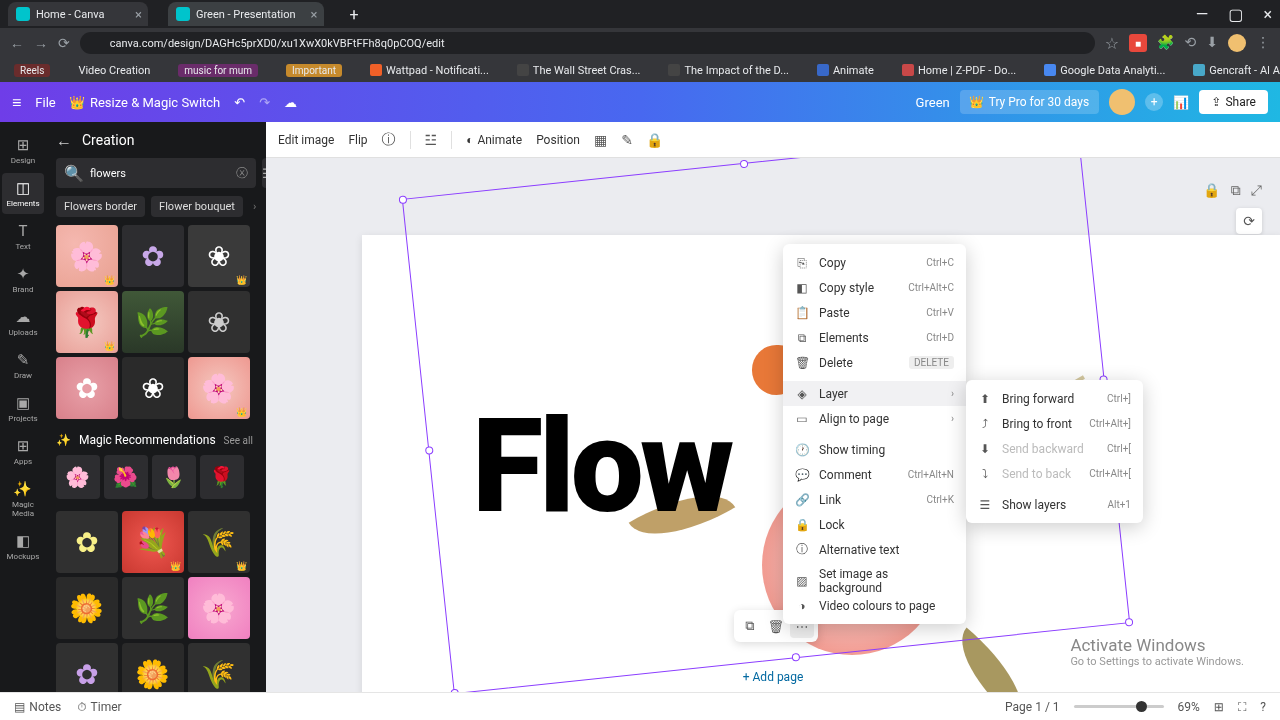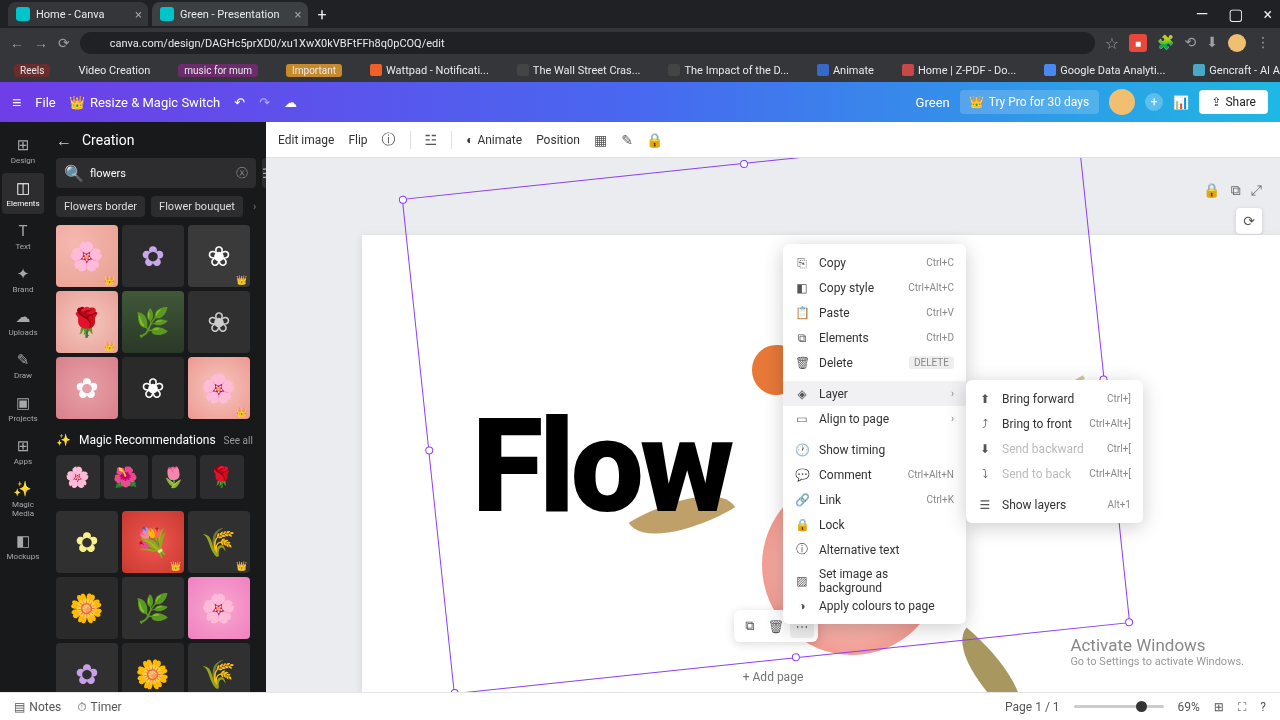--- a/index.html
+++ b/index.html
@@ -1,20 +1,20 @@
 <!DOCTYPE html>
 <html><head>
 <meta charset="utf-8">
 <style>
 * { margin: 0; padding: 0; box-sizing: border-box; font-family: -apple-system, BlinkMacSystemFont, "Segoe UI", Roboto, sans-serif; }
 body { width: 1280px; height: 720px; overflow: hidden; background: #202124; }
 
 
 .browser-tabs { height: 28px; background: #202124; display: flex; align-items: center; padding: 0 8px; }
-.browser-tab { height: 24px; background: #35363a; border-radius: 8px 8px 0 0; padding: 0 28px 0 8px; display: flex; align-items: center; gap: 6px; margin-right: 4px; position: relative; font-size: 11px; color: #e8eaed; min-width: 140px; }
+.browser-tab { height: 24px; background: #35363a; border-radius: 8px 8px 0 0; padding: 0 28px 0 8px; display: flex; align-items: center; gap: 6px; margin-right: 20px; position: relative; font-size: 11px; color: #e8eaed; min-width: 140px; }
 .browser-tab.active { background: #3c4043; }
 .tab-favicon { width: 14px; height: 14px; border-radius: 3px; display: inline-block; }
 .tab-close { position: absolute; right: 6px; color: #9aa0a6; font-size: 13px; }
 .new-tab { color: #e8eaed; font-size: 16px; margin-left: 6px; cursor: pointer; }
 .window-controls { margin-left: auto; display: flex; gap: 20px; color: #e8eaed; }
 
 .browser-addr { height: 30px; background: #35363a; display: flex; align-items: center; padding: 0 10px; gap: 10px; color: #9aa0a6; }
 .nav-btn { font-size: 14px; }
 .url-bar { flex: 1; background: #202124; height: 22px; border-radius: 11px; padding: 0 30px; font-size: 11px; display: flex; align-items: center; color: #e8eaed; }
 .addr-icons { display: flex; gap: 10px; font-size: 14px; }
@@ -105,21 +105,21 @@
 .ctx-shortcut.pill { background: #eee; padding: 1px 5px; border-radius: 3px; }
 .ctx-arrow { font-size: 10px; color: #888; }
 .ctx-sep { height: 6px; }
 
 .sub-menu { position: absolute; left: 700px; top: 222px; width: 177px; background: #fff; border-radius: 6px; box-shadow: 0 4px 20px rgba(0,0,0,0.2); padding: 6px 0; font-size: 12px; color: #333; z-index: 11; }
 .sub-menu .disabled { color: #bbb; }
 
 .watermark { position: absolute; right: 36px; bottom: 24px; color: #888; font-size: 17px; text-align: left; }
 .watermark .sub { font-size: 11px; color: #999; }
 
-.add-page { position: absolute; left: 50%; bottom: 8px; transform: translateX(-50%); font-size: 12px; color: #737373; }
+.add-page { position: absolute; left: 50%; bottom: 8px; transform: translateX(-50%); font-size: 12px; color: #0369a1; }
 
 
 .footer { height: 28px; background: #fff; border-top: 1px solid #e5e5e5; display: flex; align-items: center; padding: 0 14px; gap: 16px; font-size: 12px; color: #555; }
 .ft-item { display: flex; align-items: center; gap: 4px; }
 .footer .right { margin-left: auto; display: flex; align-items: center; gap: 14px; }
 .zoom-slider { width: 90px; height: 3px; background: #ccc; border-radius: 2px; position: relative; }
 .zoom-thumb { position: absolute; top: -4px; left: 62px; width: 11px; height: 11px; background: #333; border-radius: 50%; }
 
 
 .f1 { background: radial-gradient(circle at 30% 30%, #f5b8b0, #e8a090); }
@@ -436,21 +436,21 @@
             <span class="ctx-icon">ⓘ</span>
             <span class="ctx-label">Alternative text</span>
           </div>
           <div class="ctx-sep"></div>
           <div class="ctx-item">
             <span class="ctx-icon">▨</span>
             <span class="ctx-label">Set image as background</span>
           </div>
           <div class="ctx-item">
             <span class="ctx-icon">◑</span>
-            <span class="ctx-label">Apply colours to page</span>
+            <span class="ctx-label">Video colours to page</span>
           </div>
         </div>
       <div class="sub-menu" id="sub-menu">
           <div class="ctx-item">
             <span class="ctx-icon">⬆</span>
             <span class="ctx-label">Bring forward</span>
             <span class="ctx-shortcut">Ctrl+]</span>
           </div>
           <div class="ctx-item">
             <span class="ctx-icon">⤴</span>

